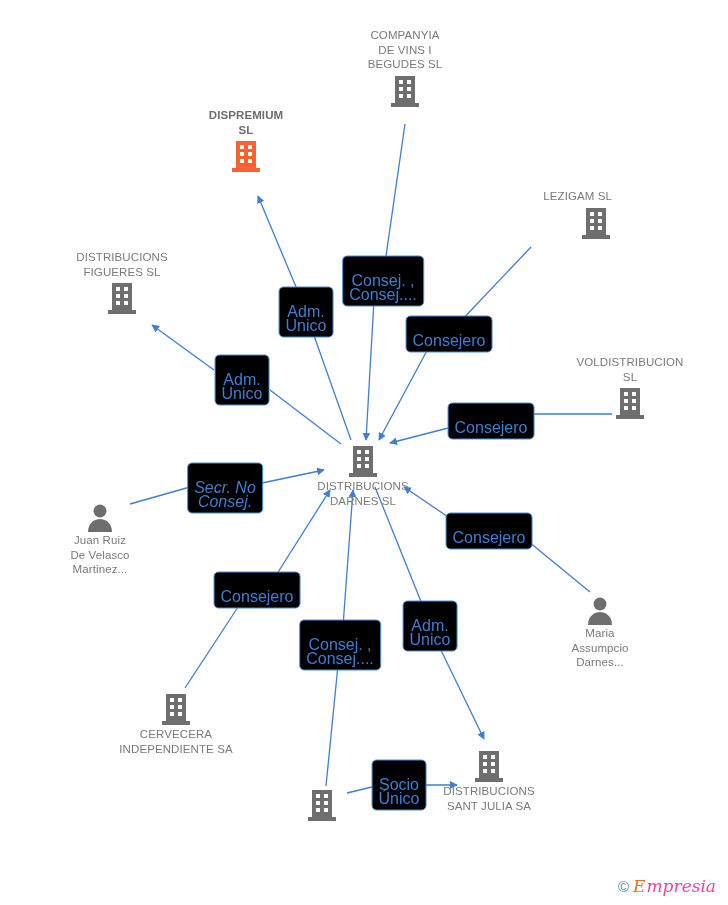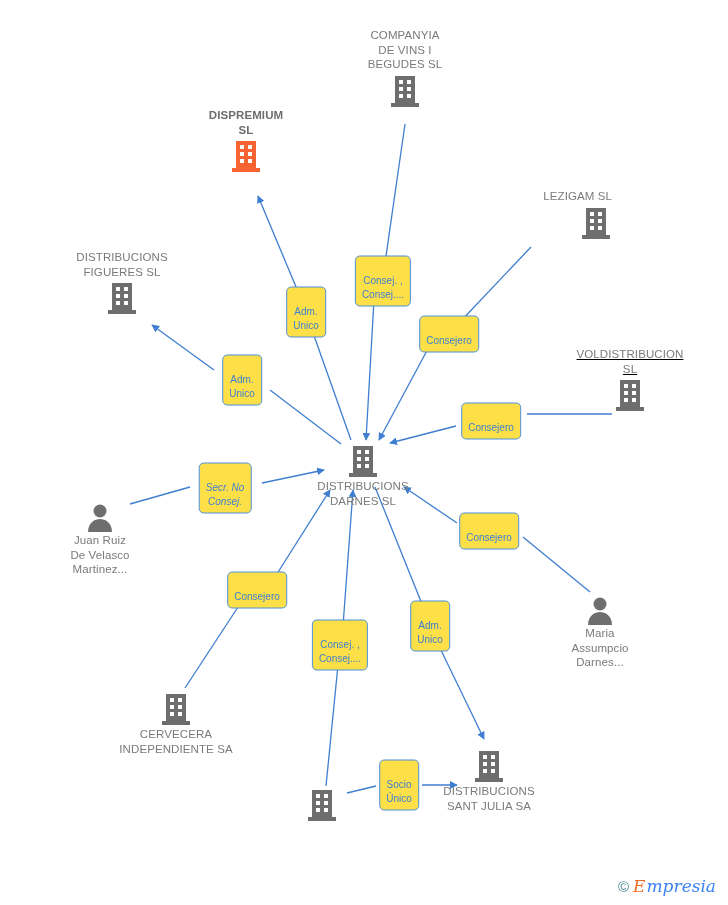--- a/index.html
+++ b/index.html
@@ -50,25 +50,25 @@
   .glyph {
     display: block;
     margin: 0 auto;
     line-height: 0;
   }
 
   
   .role {
     position: absolute;
     box-sizing: border-box;
-    background: #fde047;
+    background: #000000;
     border: 1px solid #4b8fdd;
     border-radius: 5px;
     color: #3f7ed0;
-    font-size: 10px;
+    font-size: 16px;
     line-height: 14px;
     text-align: center;
     padding: 3px 6px 4px;
     white-space: pre-line;
     transform: translate(-50%, -50%);
   }
 
   
   #watermark {
     position: absolute;
@@ -88,21 +88,21 @@
     font-family: "DejaVu Serif", serif;
     font-style: italic;
     font-size: 17px;
     color: #f26a21;
     line-height: 1;
   }
   #watermark .brand-rest {
     font-family: "DejaVu Serif", serif;
     font-style: italic;
     font-size: 17px;
-    color: #3b82f6;
+    color: #ec4899;
     line-height: 1;
     margin-left: -3px;
   }
 </style>
 </head>
 <body>
 
 <div id="graph-canvas">
 
   <svg id="edge-layer" viewBox="0 0 728 905" width="728" height="905" xmlns="http://www.w3.org/2000/svg">
@@ -207,21 +207,21 @@
         <rect x="10" y="6" width="4" height="4" fill="#ffffff"></rect>
         <rect x="18" y="6" width="4" height="4" fill="#ffffff"></rect>
         <rect x="10" y="13" width="4" height="4" fill="#ffffff"></rect>
         <rect x="18" y="13" width="4" height="4" fill="#ffffff"></rect>
         <rect x="10" y="20" width="4" height="4" fill="#ffffff"></rect>
         <rect x="18" y="20" width="4" height="4" fill="#ffffff"></rect>
       </svg>
     </span>
   </div>
 
-  <div class="node label-top" style="left:630px; top:347px;text-decoration:underline;">
+  <div class="node label-top" style="left:630px; top:355px;">
     <span class="node-label">VOLDISTRIBUCION
 SL</span>
     <span class="glyph">
       <svg width="32" height="34" viewBox="0 0 32 34" xmlns="http://www.w3.org/2000/svg">
         <rect x="6" y="2" width="20" height="28" fill="#6e6e6e"></rect>
         <rect x="2" y="29" width="28" height="4" fill="#6e6e6e"></rect>
         <rect x="10" y="6" width="4" height="4" fill="#ffffff"></rect>
         <rect x="18" y="6" width="4" height="4" fill="#ffffff"></rect>
         <rect x="10" y="13" width="4" height="4" fill="#ffffff"></rect>
         <rect x="18" y="13" width="4" height="4" fill="#ffffff"></rect>

